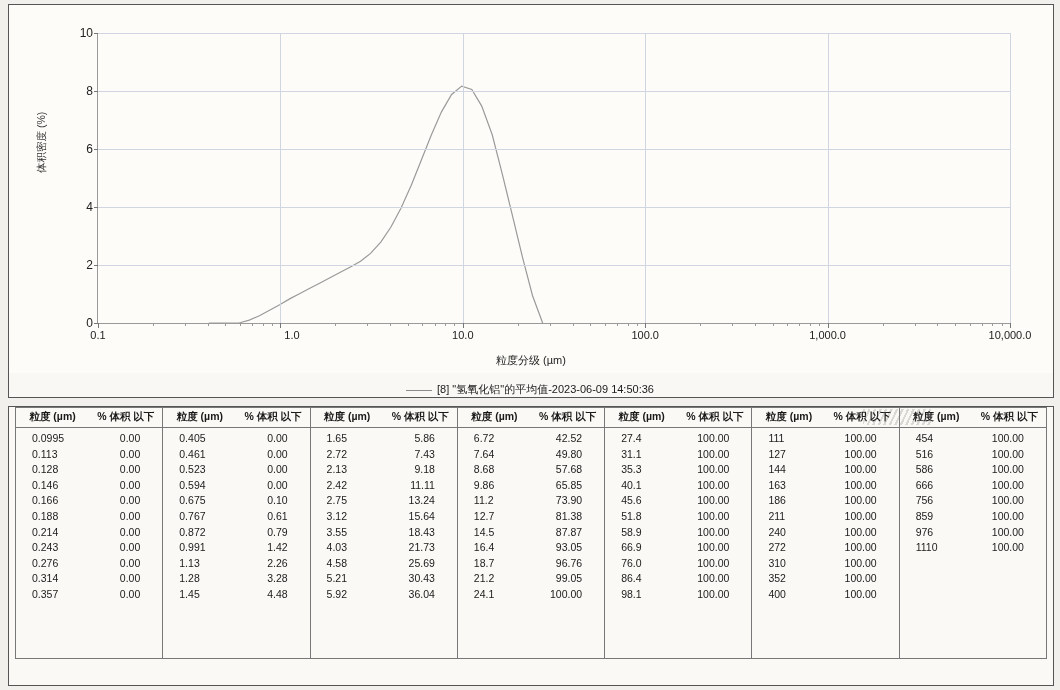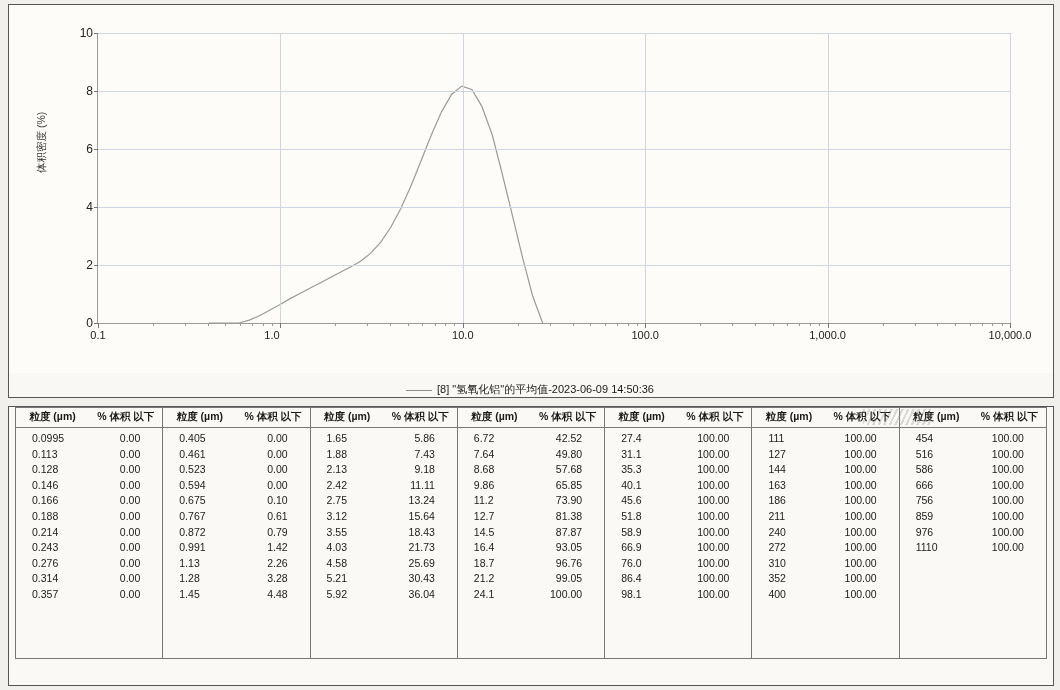--- a/index.html
+++ b/index.html
@@ -83,21 +83,21 @@
           <div class="xminor" style="left: 54.9079px;"></div>
           <div class="xminor" style="left: 87.0269px;"></div>
           <div class="xminor" style="left: 109.816px;"></div>
           <div class="xminor" style="left: 127.492px;"></div>
           <div class="xminor" style="left: 141.935px;"></div>
           <div class="xminor" style="left: 154.146px;"></div>
           <div class="xminor" style="left: 164.724px;"></div>
           <div class="xminor" style="left: 174.054px;"></div>
           <div class="gridv" style="left: 182.4px;"></div>
           <div class="xtickmark" style="left: 182.4px;"></div>
-          <div class="xtick" style="left: 174px;">1.0</div>
+          <div class="xtick" style="left: 194px;">1.0</div>
           <div class="xminor" style="left: 237.308px;"></div>
           <div class="xminor" style="left: 269.427px;"></div>
           <div class="xminor" style="left: 292.216px;"></div>
           <div class="xminor" style="left: 309.892px;"></div>
           <div class="xminor" style="left: 324.335px;"></div>
           <div class="xminor" style="left: 336.546px;"></div>
           <div class="xminor" style="left: 347.124px;"></div>
           <div class="xminor" style="left: 356.454px;"></div>
           <div class="gridv" style="left: 364.8px;"></div>
           <div class="xtickmark" style="left: 364.8px;"></div>
@@ -130,20 +130,21 @@
           <div class="xminor" style="left: 857.092px;"></div>
           <div class="xminor" style="left: 871.535px;"></div>
           <div class="xminor" style="left: 883.746px;"></div>
           <div class="xminor" style="left: 894.324px;"></div>
           <div class="xminor" style="left: 903.654px;"></div>
           <div class="gridv" style="left: 912px;"></div>
           <div class="xtickmark" style="left: 912px;"></div>
           <div class="xtick" style="left: 912px;">10,000.0</div>
         </div>
 
+      <div class="xlabel">粒度分级 (µm)</div>
     </div>
   </div>
 
   <div class="legend-wrap">
     <span class="legend-line"></span><span>[8] "氢氧化铝"的平均值-2023-06-09 14:50:36</span>
   </div>
 
   <div class="results">
     <div class="smudge"></div>
     <div class="cols" id="cols">
@@ -255,21 +256,21 @@
           <div class="col-head">
             <span>粒度 (µm)</span>
             <span>% 体积 以下</span>
           </div>
           <div class="rows">
             <div class="row">
               <span class="k">1.65</span>
               <span class="v">5.86</span>
             </div>
             <div class="row">
-              <span class="k">1.88</span>
+              <span class="k">2.72</span>
               <span class="v">7.43</span>
             </div>
             <div class="row">
               <span class="k">2.13</span>
               <span class="v">9.18</span>
             </div>
             <div class="row">
               <span class="k">2.42</span>
               <span class="v">11.11</span>
             </div>

